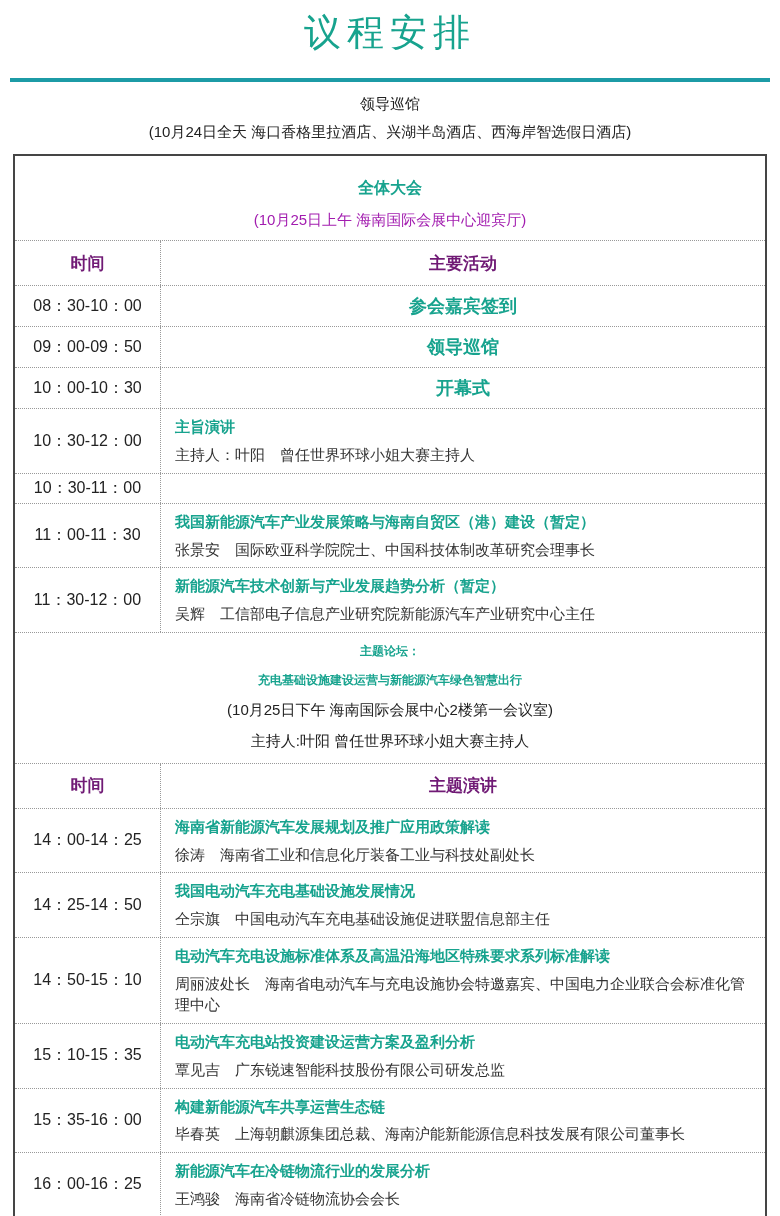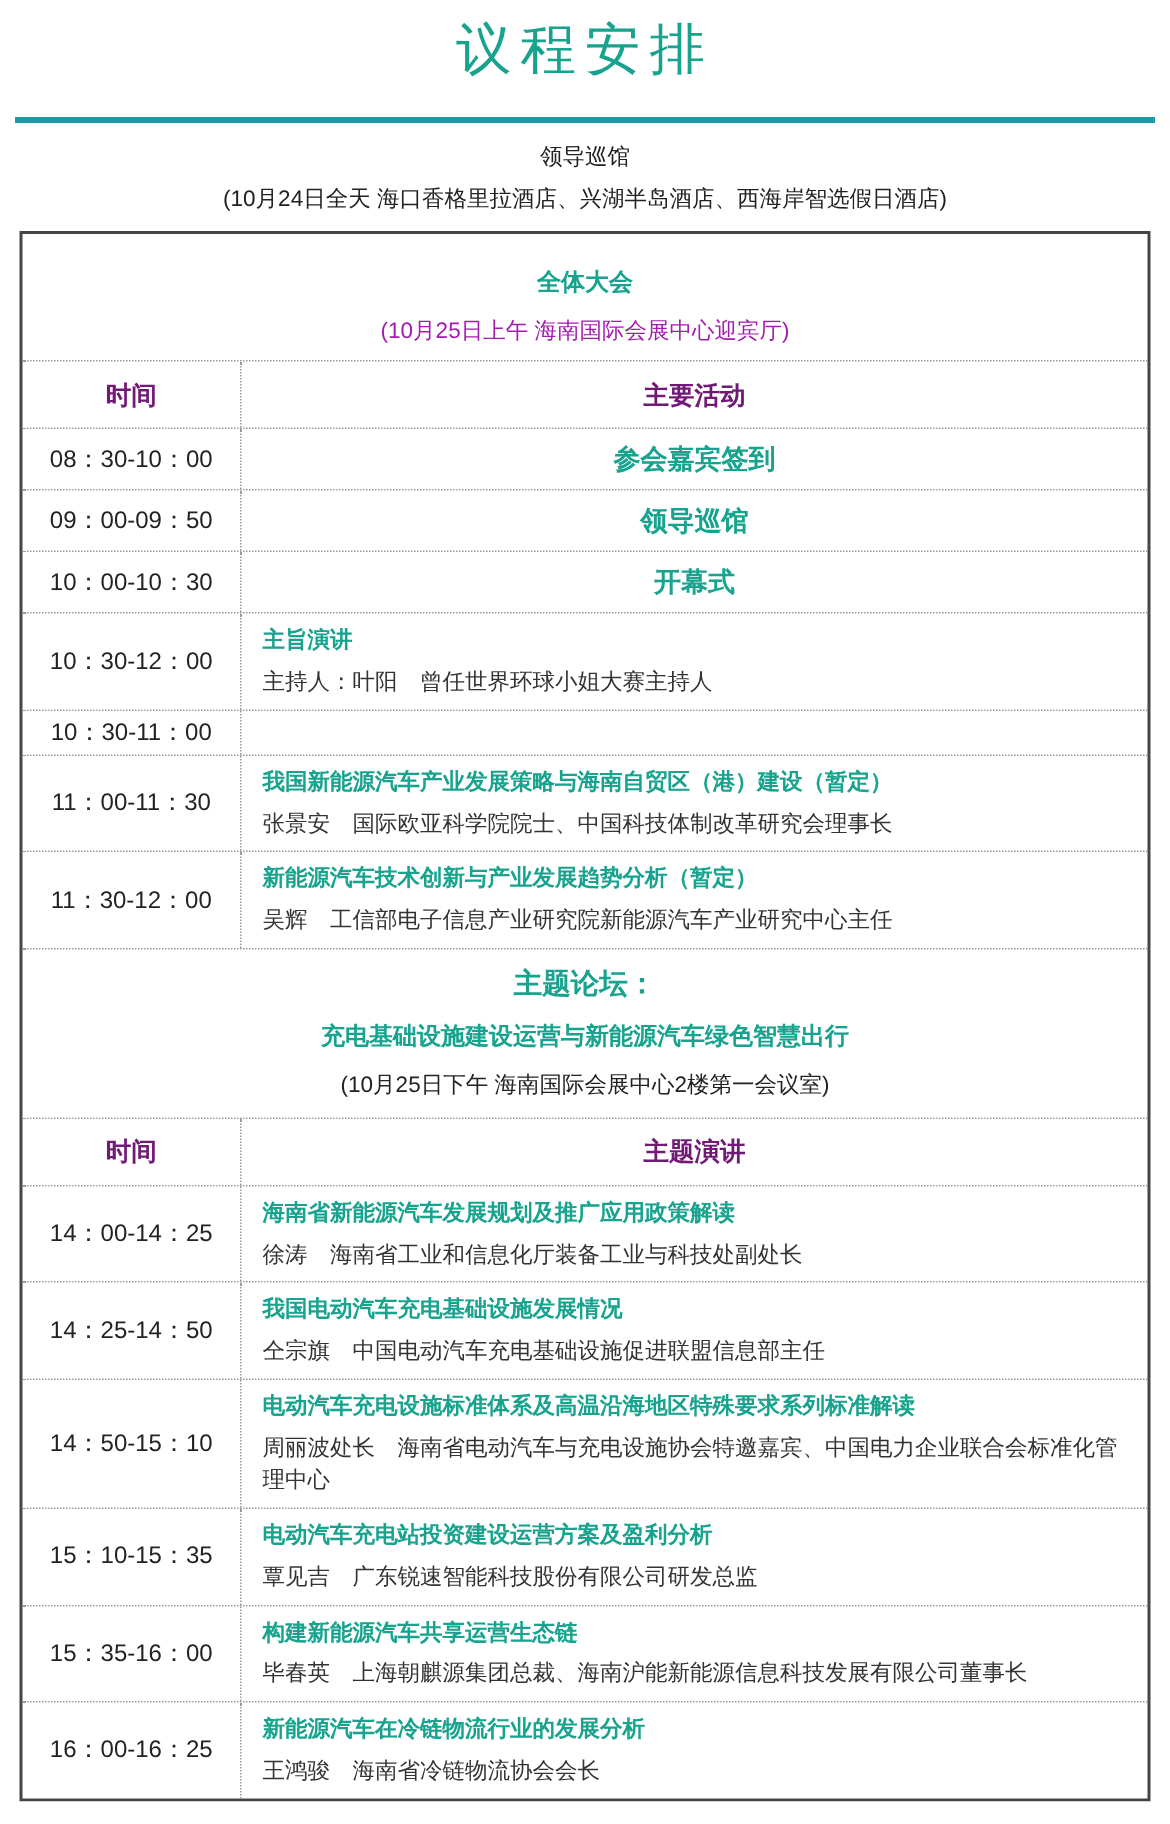--- a/index.html
+++ b/index.html
@@ -34,22 +34,22 @@
     box-sizing:border-box;
   }
   .span-row,.grid-row{border-top:1px dotted #999;}
   .agenda-table > :first-child{border-top:none;}
 
   .session-head{text-align:center;padding:22px 10px 10px 10px;}
   .session-title{font-size:16px;font-weight:bold;color:#17a38e;}
   .session-venue{font-size:15px;color:#a21caf;margin-top:12px;text-align:center;}
 
   .forum-head{text-align:center;padding:10px 10px 12px 10px;}
-  .forum-label{font-size:19px;font-weight:bold;color:#17a38e;}
-  .forum-title{font-size:16px;font-weight:bold;color:#17a38e;margin-top:12px;}
+  .forum-label{font-size:12px;font-weight:bold;color:#17a38e;}
+  .forum-title{font-size:12px;font-weight:bold;color:#17a38e;margin-top:12px;}
   .forum-venue{font-size:15px;color:#222;margin-top:12px;}
   .forum-host{font-size:15px;color:#222;margin-top:12px;}
 
   .grid-row{display:flex;align-items:stretch;}
   .cell-time{
     width:146px;
     flex:0 0 146px;
     border-right:1px dotted #999;
     display:flex;align-items:center;justify-content:center;
     font-size:16px;color:#222;
@@ -143,20 +143,21 @@
         <div class="cell-main">
           <div class="row-title">新能源汽车技术创新与产业发展趋势分析（暂定）</div>
           <div class="row-speaker">吴辉　工信部电子信息产业研究院新能源汽车产业研究中心主任</div>
         </div>
       </div>
 
     <div class="span-row forum-head">
       <div class="forum-label">主题论坛：</div>
       <div class="forum-title">充电基础设施建设运营与新能源汽车绿色智慧出行</div>
       <div class="forum-venue">(10月25日下午  海南国际会展中心2楼第一会议室)</div>
+      <div class="forum-host">主持人:叶阳  曾任世界环球小姐大赛主持人</div>
     </div>
 
     <div class="grid-row header-row">
       <div class="cell-time">时间</div>
       <div class="cell-main">主题演讲</div>
     </div>
 
     <div class="grid-row">
         <div class="cell-time">14：00-14：25</div>
         <div class="cell-main">

